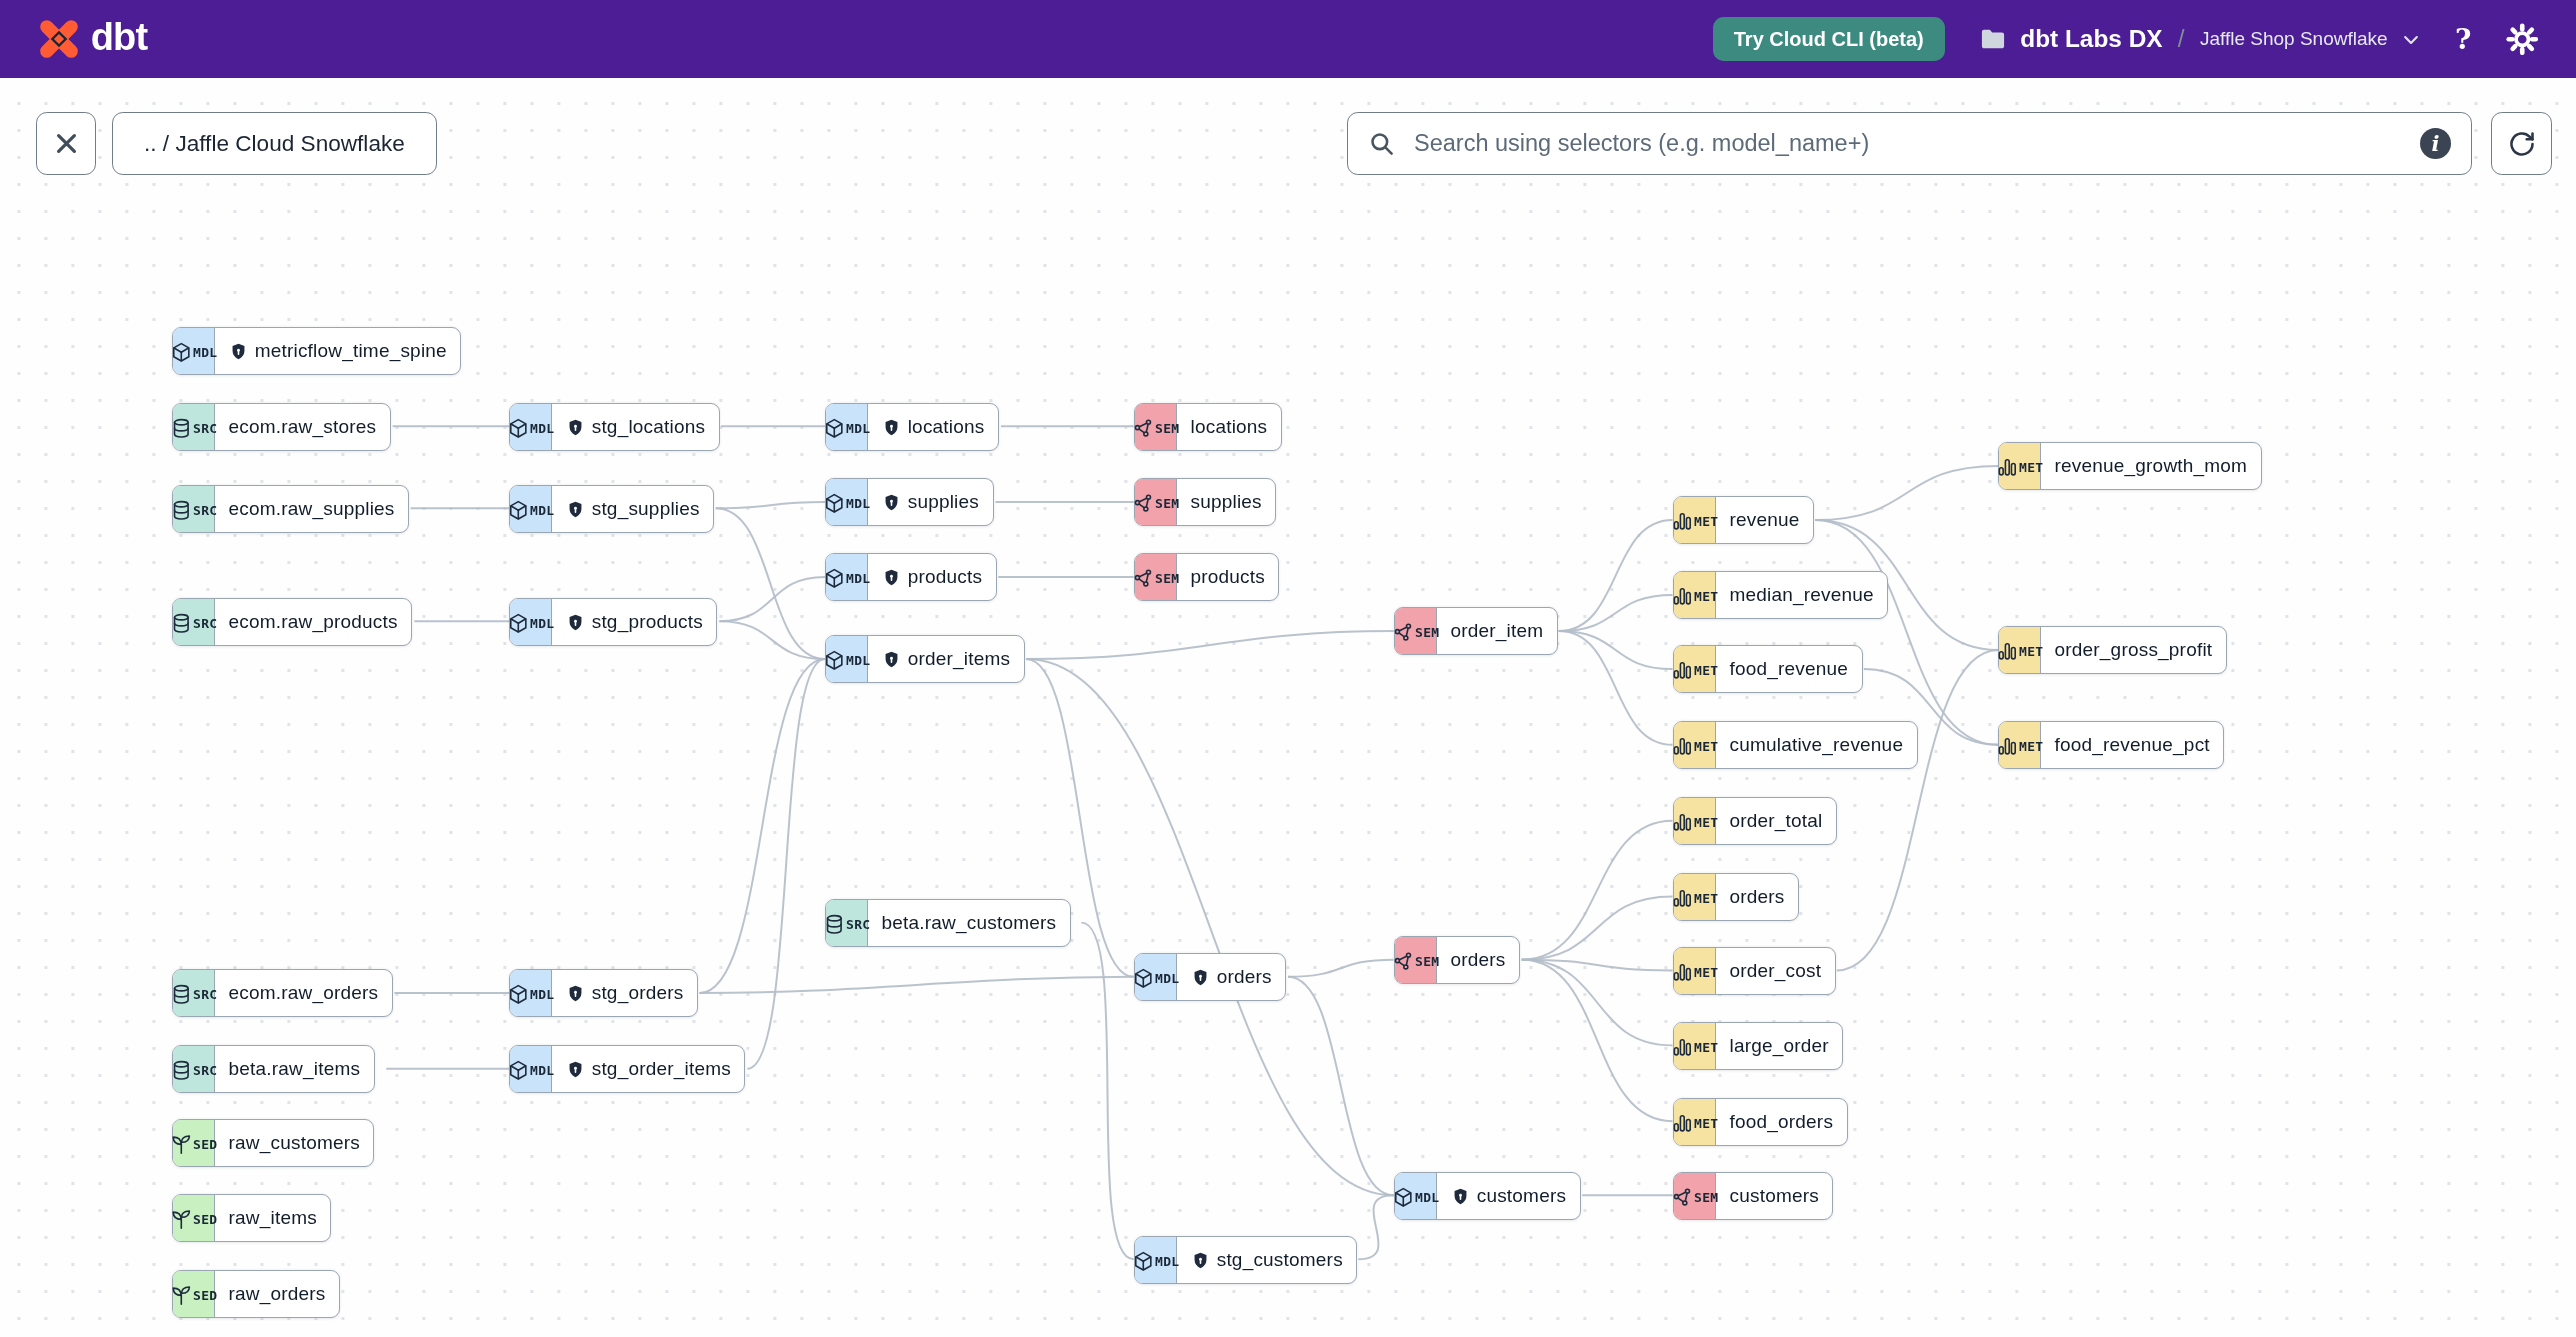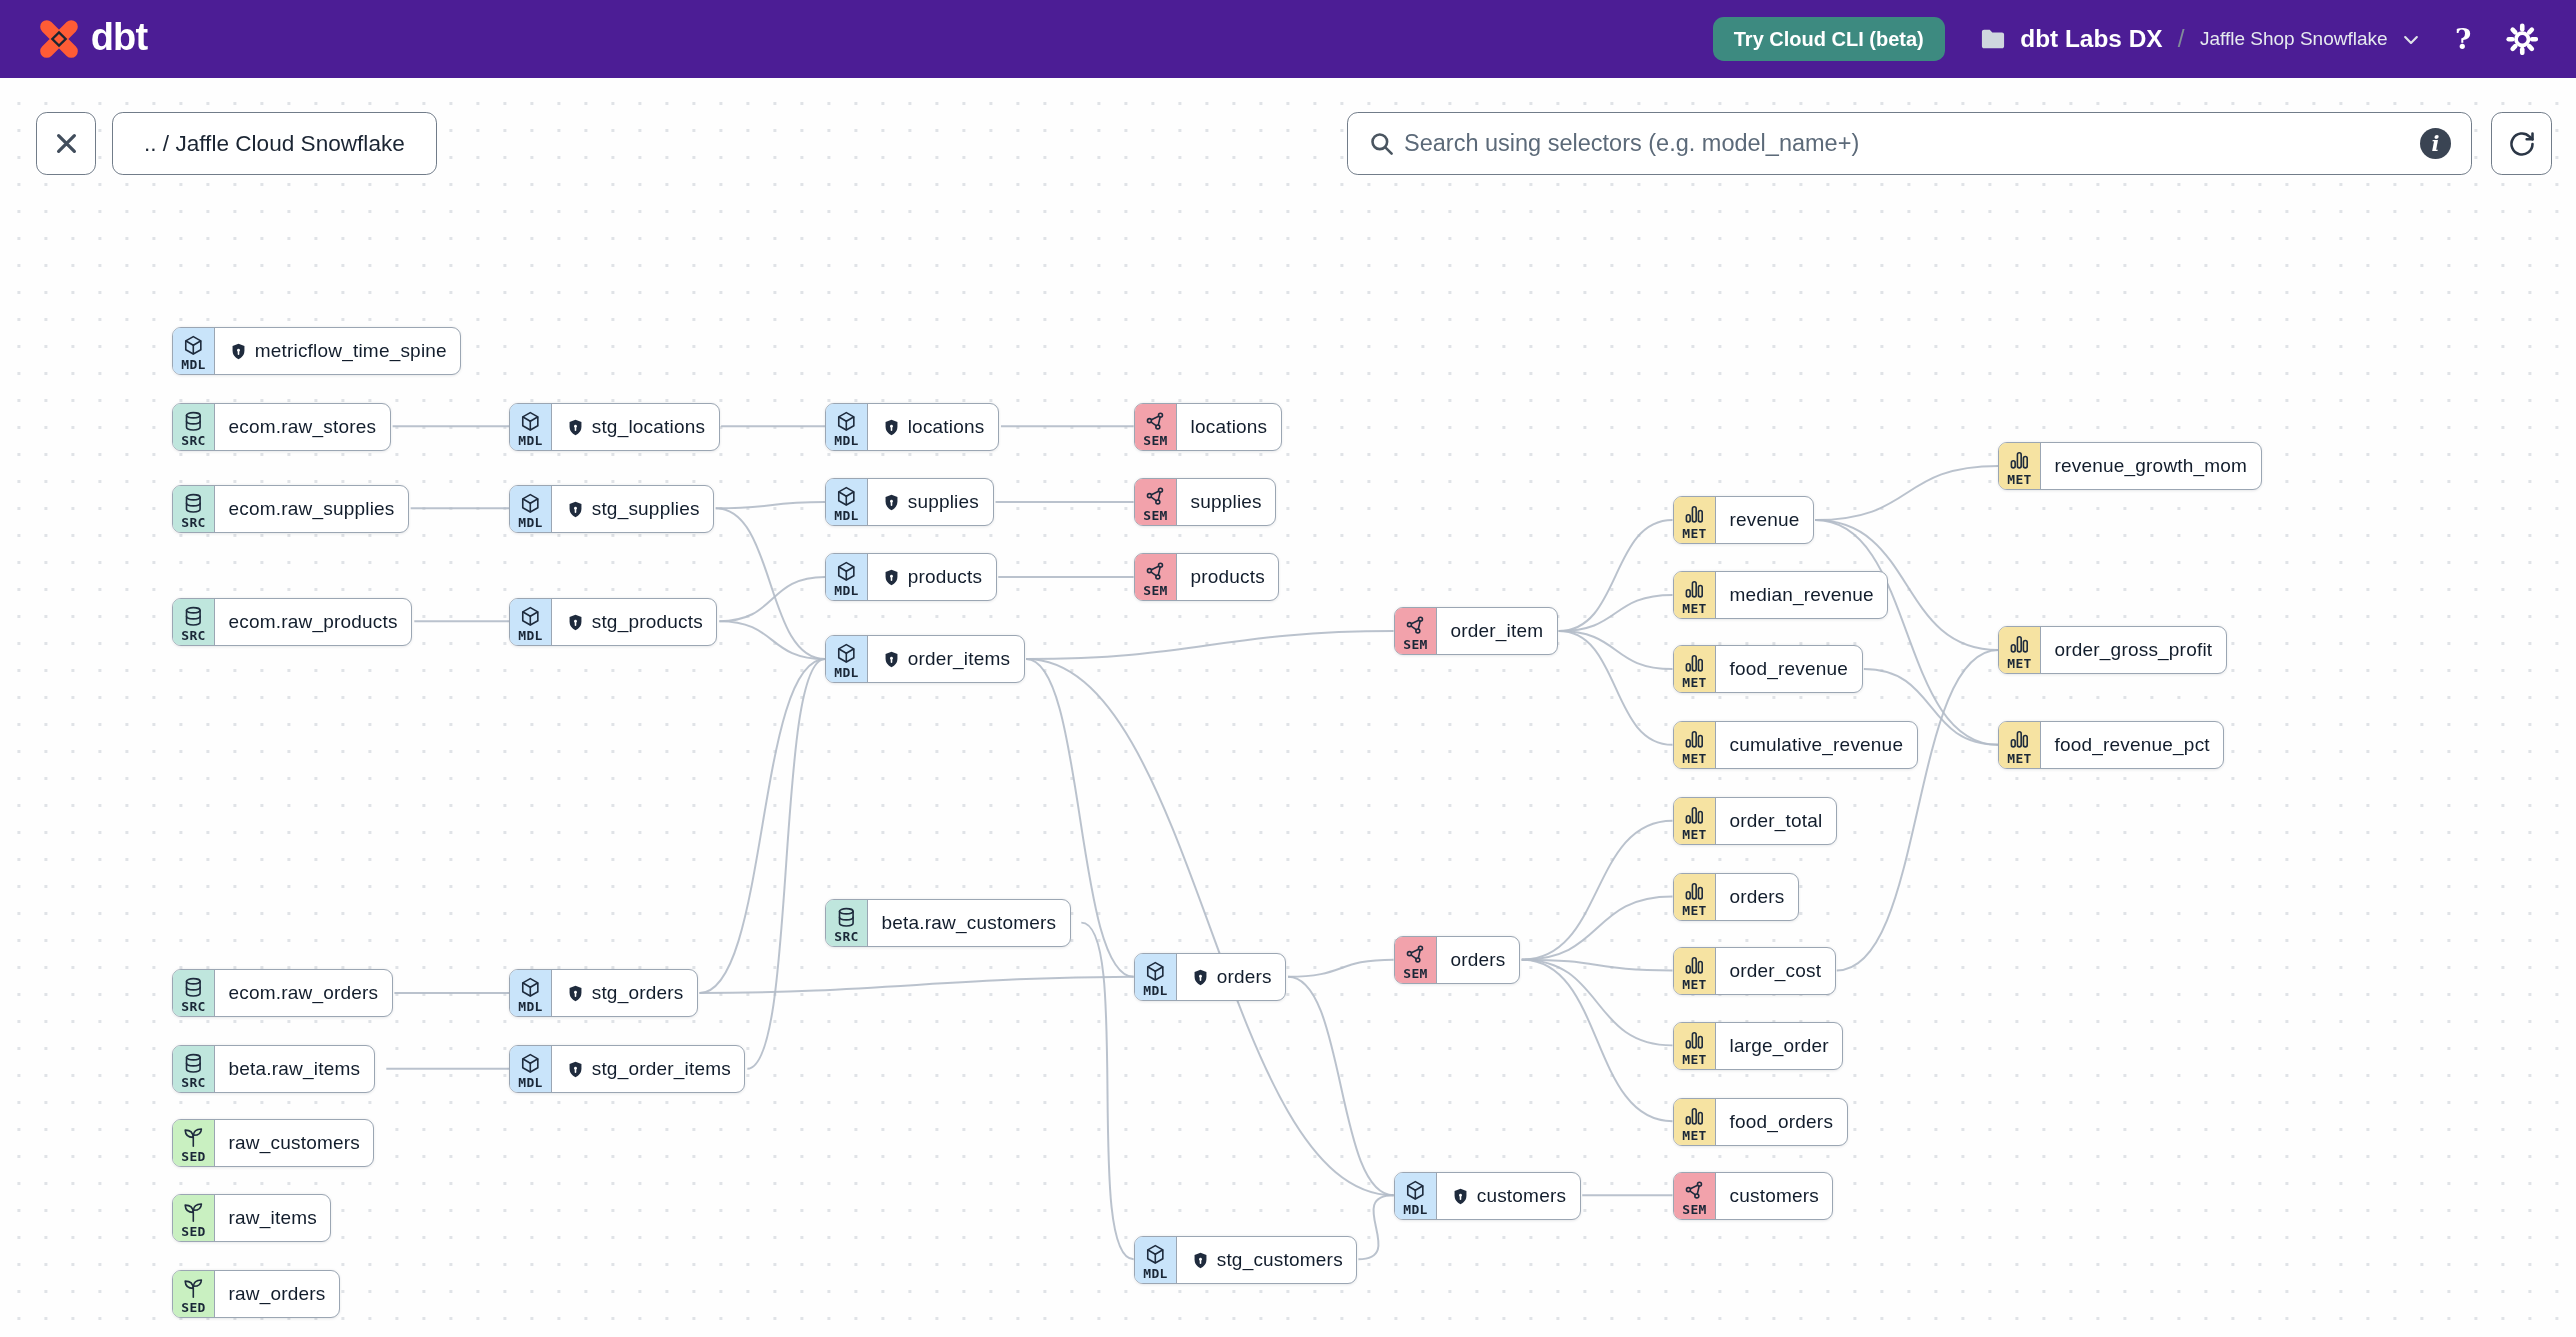--- a/index.html
+++ b/index.html
@@ -17,21 +17,21 @@
   #edges path { fill:none; stroke:#b2bbc8; stroke-width:2.2px; opacity:.9; }
   #nodes { position:absolute; inset:0; }
 
   .node {
     position:absolute; height:48px; display:inline-flex; align-items:stretch;
     background:#fff; border:1.8px solid #9ba6b3; border-radius:9px;
     box-shadow:0 0.9px 2.7px rgba(22,32,50,.10); cursor:pointer;
   }
   .badge {
     width:42px; flex:0 0 42px; border-right:1.8px solid #9ba6b3;
-    border-radius:7.2px 0 0 7.2px; display:flex; flex-direction:column;
+    border-radius:7.2px 0 0 7.2px; display:flex; flex-direction:row;
     align-items:center; justify-content:center; gap:0.9px; padding-top:2.7px;
   }
   .bicon { display:flex; }
   .bicon svg { width:22.6px; height:22.6px; }
   .btype {
     font-family:"DejaVu Sans Mono", monospace; font-size:13px; font-weight:700;
     color:#1a2737; letter-spacing:0.3px; line-height:1;
   }
   .nlabel {
     display:flex; align-items:center; gap:7.2px; padding:0 13.5px;
@@ -68,21 +68,21 @@
 
   
   .toolbar { position:absolute; top:0; left:0; right:0; z-index:4; }
   .tbtn, .crumb, .search, .refresh {
     position:absolute; top:112px; height:63px; background:#fff;
     border:1.8px solid #717c89; border-radius:10.8px;
   }
   .tbtn { left:36px; width:60px; display:flex; align-items:center; justify-content:center; cursor:pointer; }
   .tbtn svg { width:27px; height:27px; }
   .crumb { left:112px; display:flex; align-items:center; padding:0 31px; font-size:22.6px; color:#1b2533; cursor:pointer; }
-  .search { left:1347px; width:1125px; display:flex; align-items:center; gap:9px; padding:0 20px; }
+  .search { left:1347px; width:1125px; display:flex; align-items:center; gap:19px; padding:0 20px; }
   .search svg.mag { width:27px; height:27px; flex:0 0 auto; }
   .search input {
     flex:1; border:none; outline:none; font-family:inherit; font-size:23.5px; color:#1b2533; background:transparent;
   }
   .search input::placeholder { color:#5c6a79; }
   .info-dot {
     flex:0 0 31px; width:31px; height:31px; border-radius:50%; background:#3a4453;
     color:#fff; display:flex; align-items:center; justify-content:center;
     font-family:"DejaVu Serif", serif; font-size:21px; font-weight:700; font-style:italic; cursor:pointer;
   }

